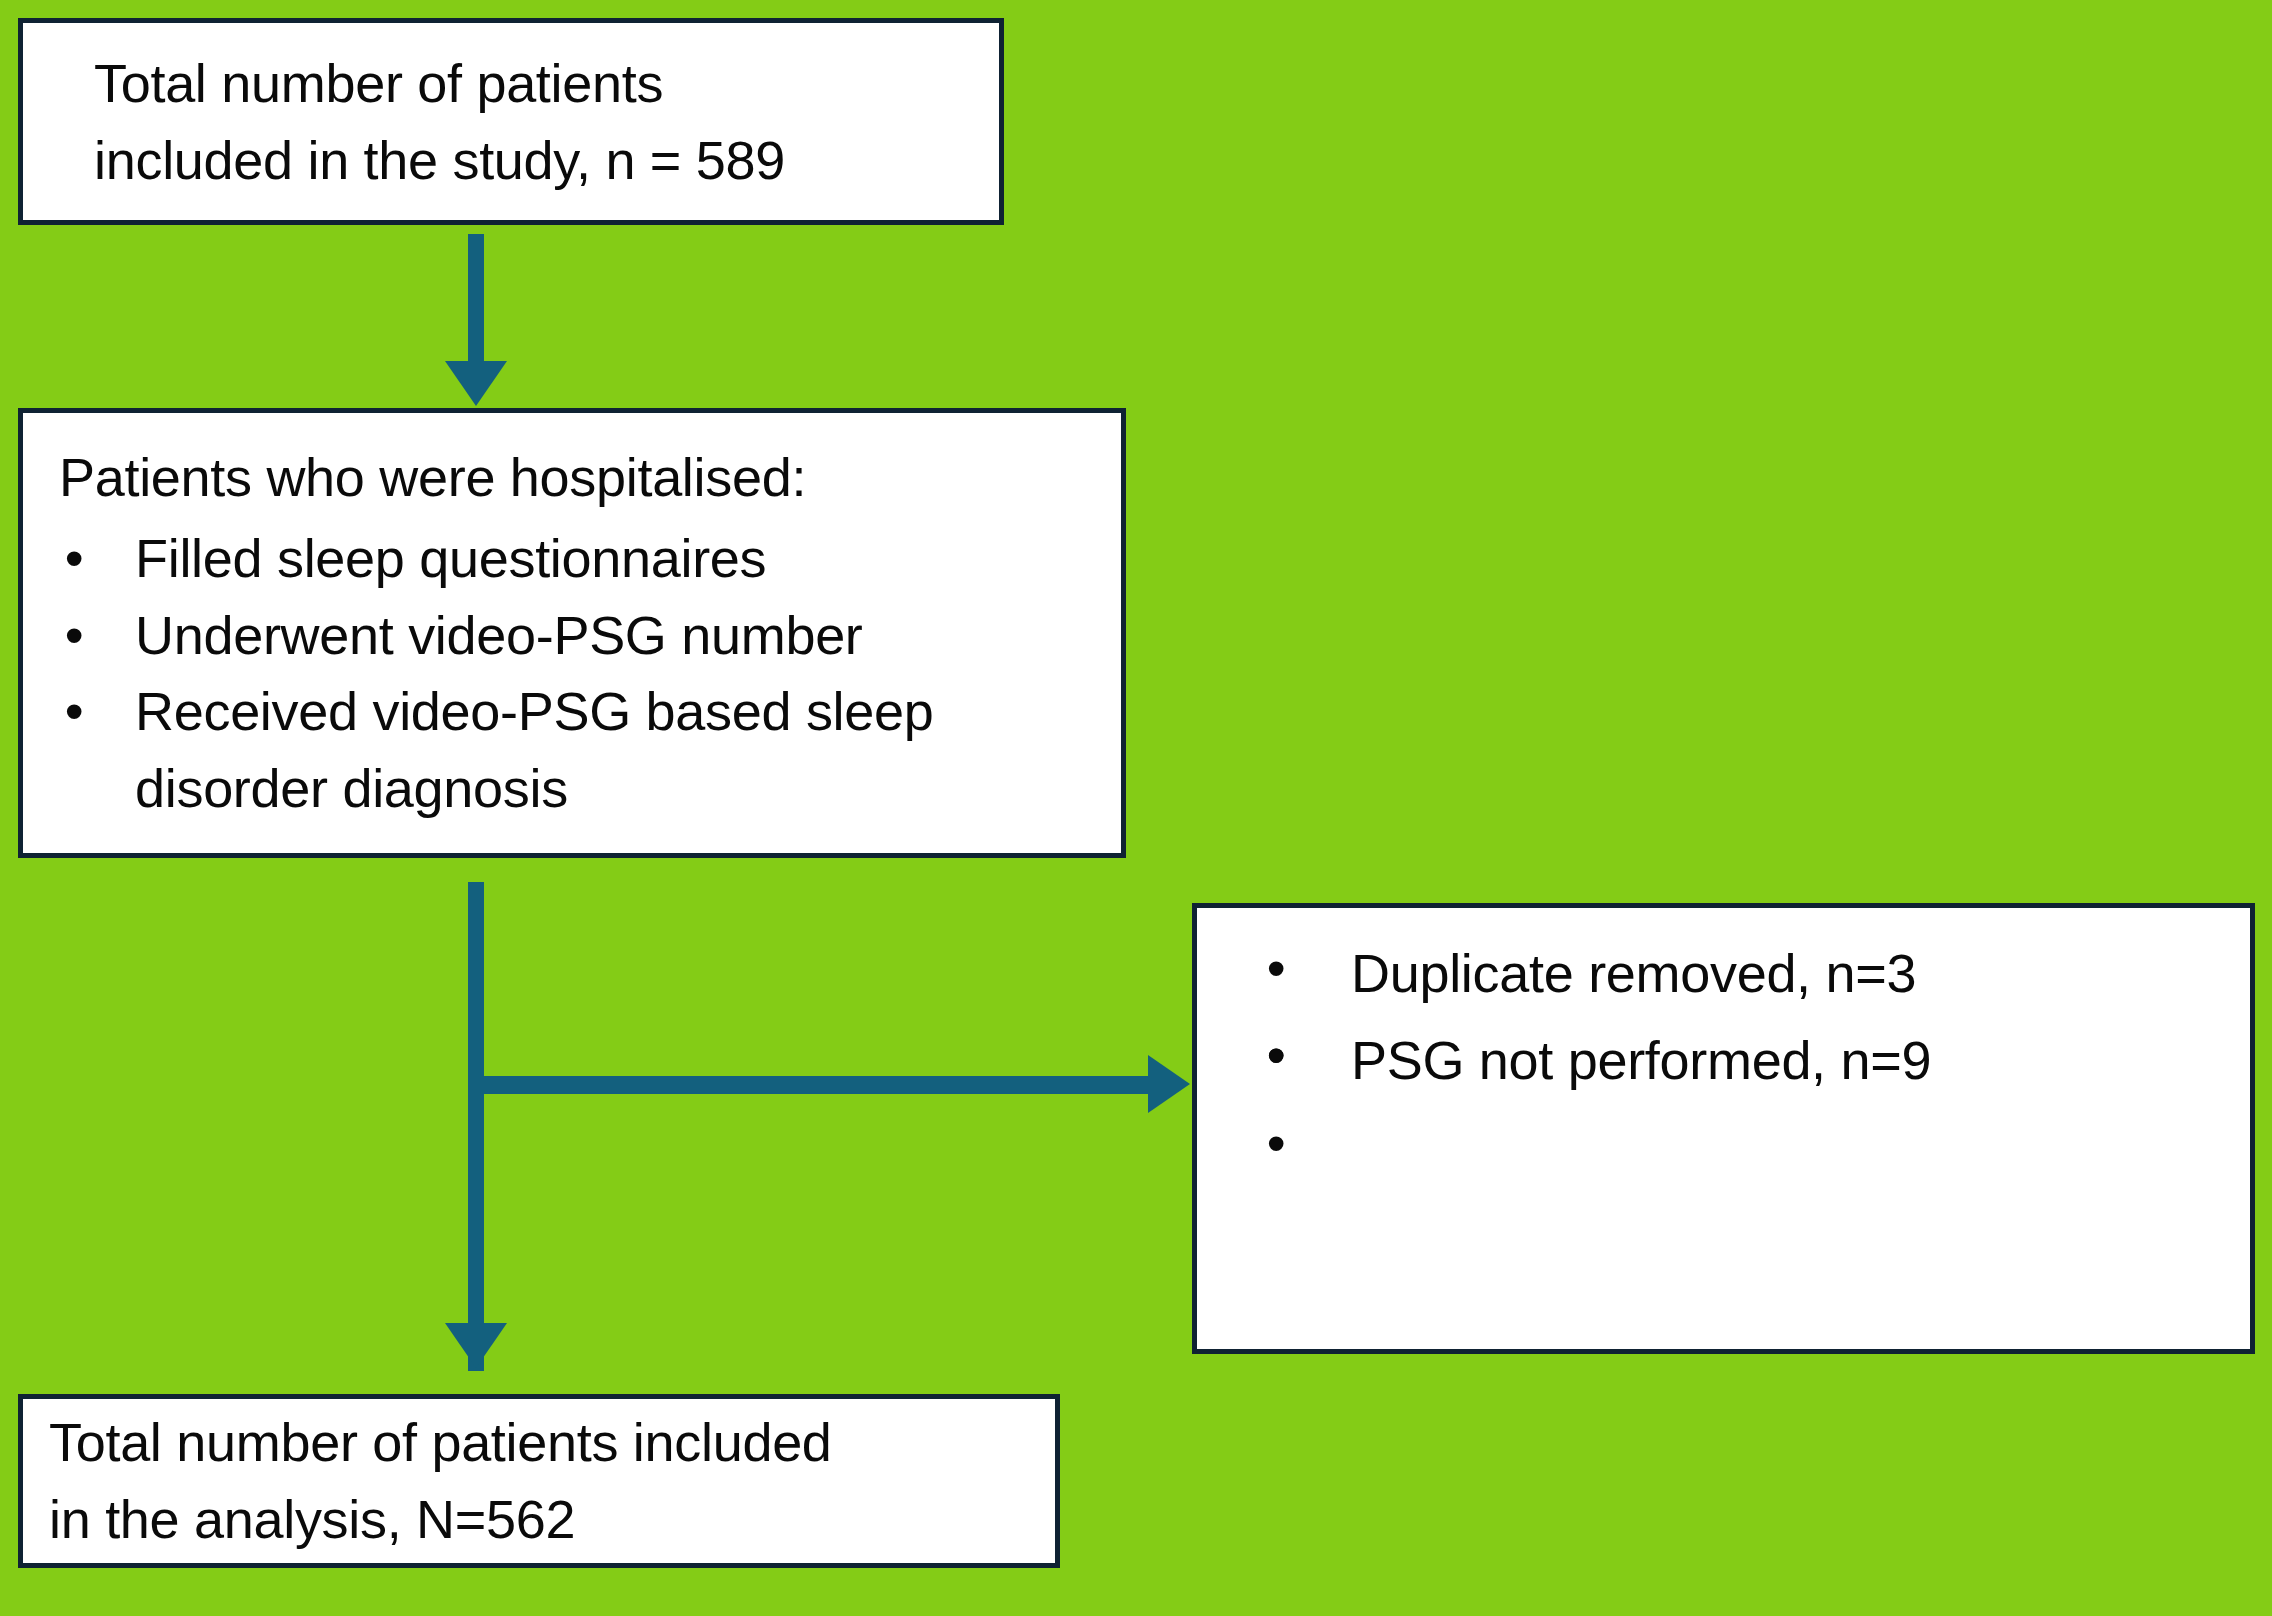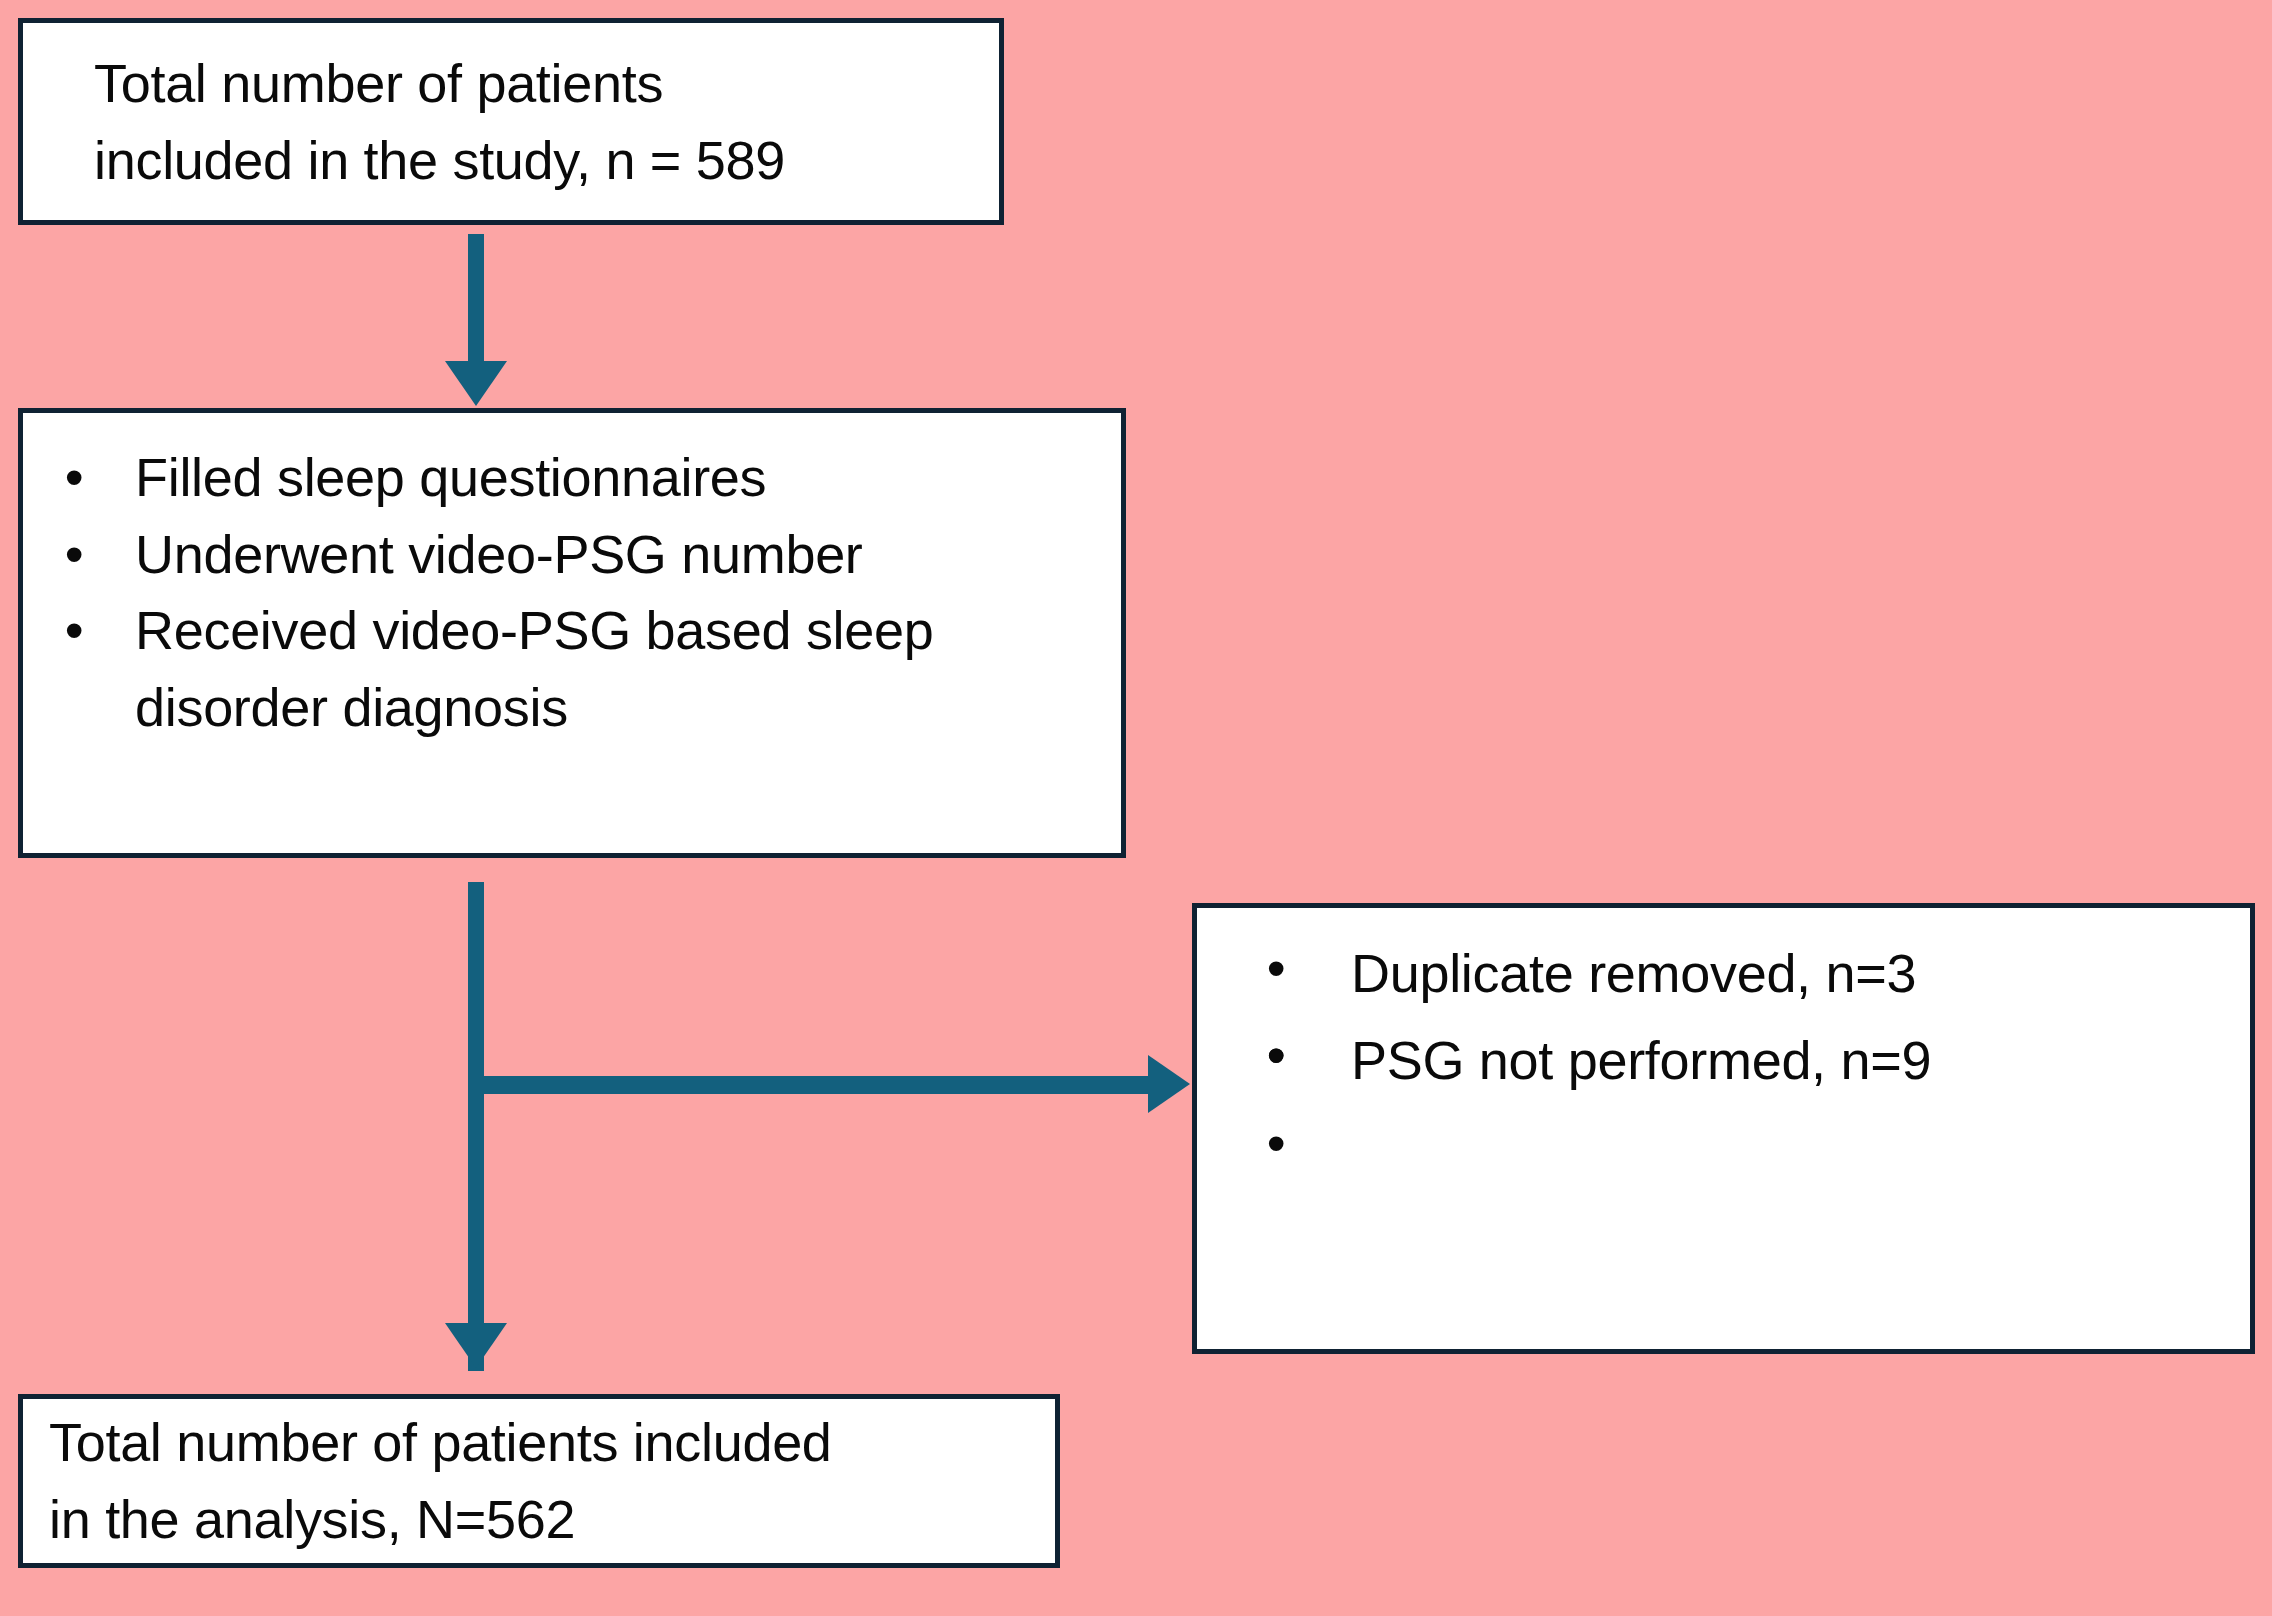--- a/index.html
+++ b/index.html
@@ -7,21 +7,21 @@
     padding: 0;
     background: #ffffff;
   }
   body {
     font-family: "Liberation Sans", sans-serif;
   }
   #canvas {
     position: relative;
     width: 2273px;
     height: 1616px;
-    background: #fca5a5;
+    background: #84cc16;
     overflow: hidden;
   }
   .flow-box {
     position: absolute;
     box-sizing: border-box;
     background: #ffffff;
     border: 5.1px solid #0f2233;
     display: flex;
     flex-direction: column;
     justify-content: center;
@@ -148,20 +148,21 @@
     <div class="box-text">Total number of patients
 included in the study,  n = 589</div>
   </div>
 
   <div class="connector">
     <div class="conn-line-v" style="left:468px; top:234px; width:16px; height:143px;"></div>
     <div class="arrow-down" style="left:445px; top:361px;"></div>
   </div>
 
   <div class="flow-box" id="box-hospitalised">
+    <div class="box-heading">Patients who were hospitalised:</div>
     <ul class="bullet-list">
       <li>
         <span class="bullet-dot">•</span>
         <span>Filled sleep questionnaires</span>
       </li>
       <li>
         <span class="bullet-dot">•</span>
         <span>Underwent video-PSG number</span>
       </li>
       <li>

